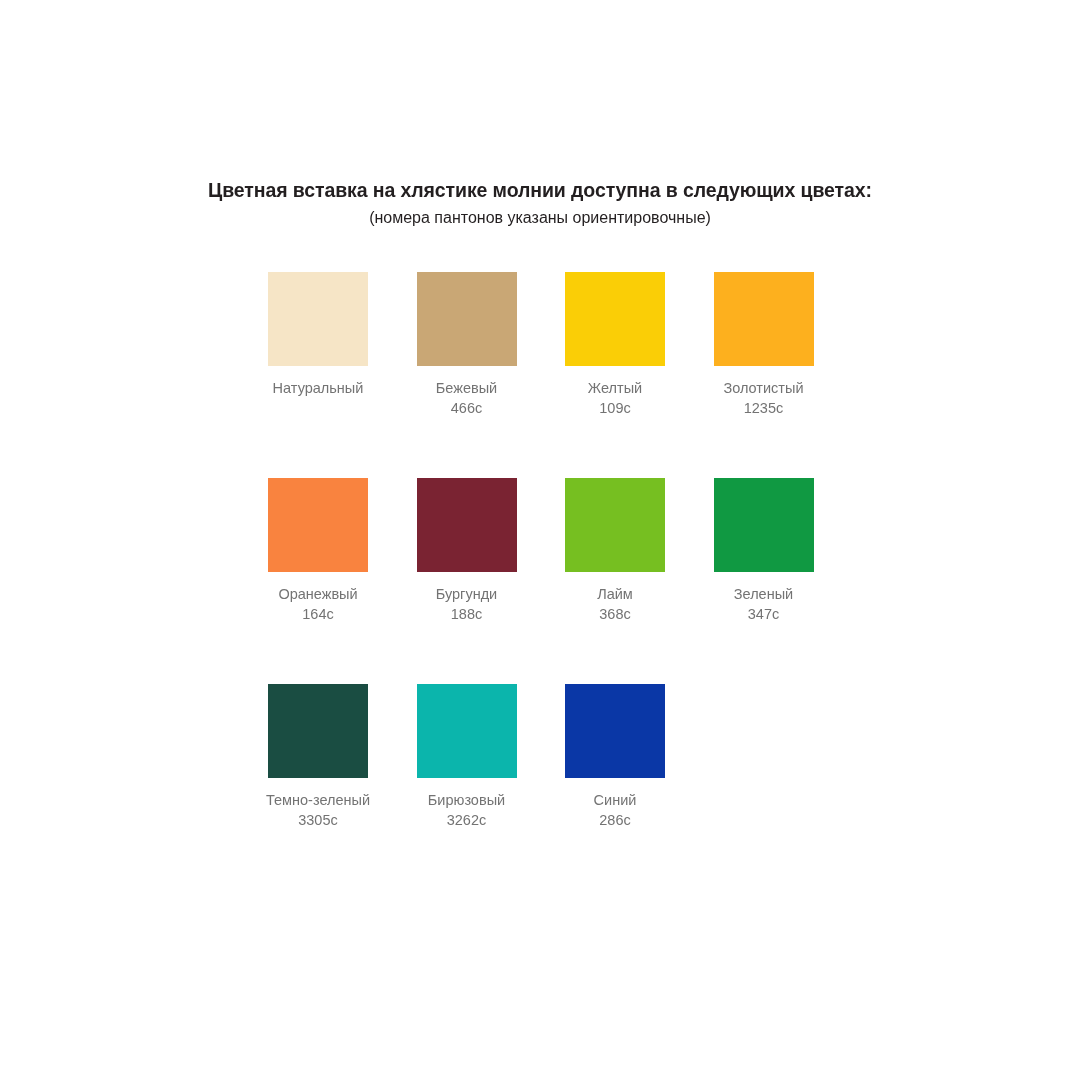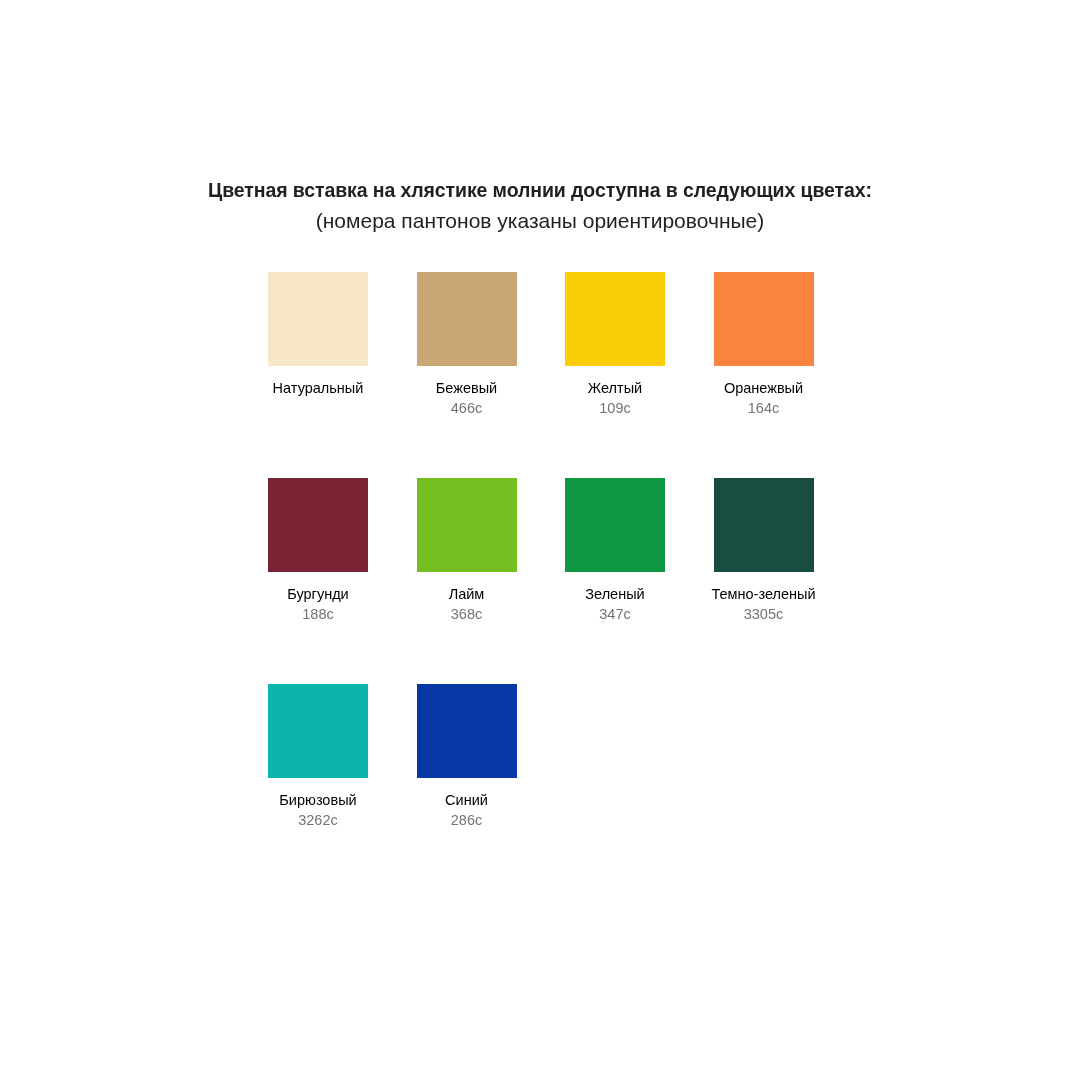--- a/index.html
+++ b/index.html
@@ -34,21 +34,21 @@
     font-size: 19.5px;
     font-weight: bold;
     letter-spacing: -0.1px;
     color: #231f20;
     line-height: 1.25;
     margin: 0;
     white-space: nowrap;
   }
 
   .subtitle {
-    font-size: 21px;
+    font-size: 16px;
     font-weight: normal;
     color: #231f20;
     line-height: 1.25;
     margin: 6px 0 0 0;
     white-space: nowrap;
   }
 
   .swatch-grid {
     position: absolute;
     top: 272px;
@@ -70,21 +70,21 @@
   .swatch-chip {
     width: 100px;
     height: 94px;
     display: block;
   }
 
   .swatch-name {
     margin-top: 13px;
     font-size: 14.5px;
     line-height: 1.35;
-    color: #000000;
+    color: #737373;
     text-align: center;
     white-space: nowrap;
   }
 
   .swatch-code {
     font-size: 14.5px;
     line-height: 1.35;
     color: #737373;
     text-align: center;
     white-space: nowrap;
@@ -113,20 +113,25 @@
         <div class="swatch-chip" style="background: rgb(201, 167, 117);"></div>
         <div class="swatch-name">Бежевый</div>
         <div class="swatch-code">466c</div>
       </div>
       <div class="swatch-cell">
         <div class="swatch-chip" style="background: rgb(250, 206, 6);"></div>
         <div class="swatch-name">Желтый</div>
         <div class="swatch-code">109c</div>
       </div>
       <div class="swatch-cell">
+        <div class="swatch-chip" style="background: rgb(253, 176, 30);"></div>
+        <div class="swatch-name">Золотистый</div>
+        <div class="swatch-code">1235c</div>
+      </div>
+      <div class="swatch-cell">
         <div class="swatch-chip" style="background: rgb(249, 131, 63);"></div>
         <div class="swatch-name">Оранежвый</div>
         <div class="swatch-code">164c</div>
       </div>
       <div class="swatch-cell">
         <div class="swatch-chip" style="background: rgb(122, 35, 50);"></div>
         <div class="swatch-name">Бургунди</div>
         <div class="swatch-code">188c</div>
       </div>
       <div class="swatch-cell">

